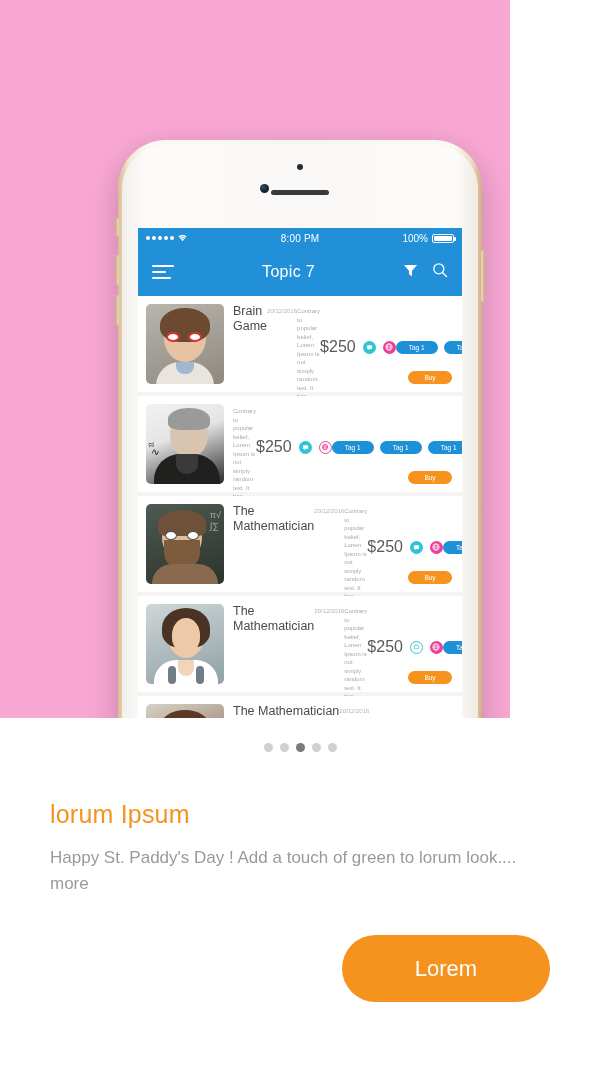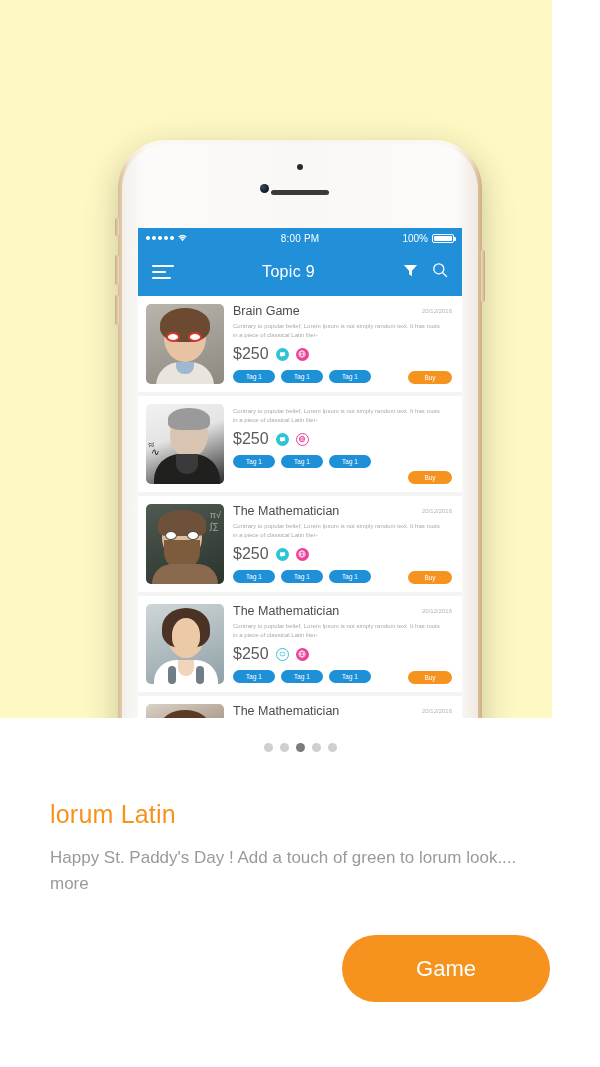--- a/index.html
+++ b/index.html
@@ -6,22 +6,22 @@
   html,body { width:600px; height:1067px; }
   body {
     font-family:"Liberation Sans", sans-serif;
     background:#ffffff;
     overflow:hidden;
     position:relative;
   }
 
   
   .hero {
-    position:absolute; left:0; top:0; width:552px; height:718px;
-    background:#fef9c3;
+    position:absolute; left:0; top:0; width:510px; height:718px;
+    background:#f9a8d4;
     overflow:hidden;
   }
 
   
   .phone {
     position:absolute; left:118px; top:140px;
     width:364px; height:640px;
     background:linear-gradient(90deg,#d8bc94 0%,#f3e6d2 3%,#fbf8f4 8%,#f7f5f2 50%,#fbf8f4 92%,#f0ddc4 97%,#cfae86 100%);
     border-radius:48px 48px 40px 40px;
     box-shadow:0 10px 34px rgba(0,0,0,0.22);
@@ -99,21 +99,21 @@
   }
   .card {
     background:#ffffff; margin:0 0 4px 0; padding:8px 10px 8px 8px;
     display:flex; gap:9px; height:96px; position:relative;
   }
   .thumb {
     width:78px; height:80px; border-radius:5px; flex:none;
     background-size:cover; background-position:center top;
     overflow:hidden; position:relative;
   }
-  .card-body { flex:1; min-width:0; display:flex; flex-direction:column; position:relative; }
+  .card-body { flex:1; min-width:0; display:flex; position:relative; }
   .card-top { display:flex; align-items:flex-start; }
   .card-title { font-size:12.5px; color:#4b4b4b; font-weight:400; flex:1; line-height:15px; }
   .card-date { font-size:6px; color:#b4b4b4; padding-top:4px; white-space:nowrap; }
   .card-desc { font-size:6px; color:#a9a9a9; line-height:8.5px; margin-top:3px; max-width:210px; }
   .price-row { display:flex; align-items:center; gap:7px; margin-top:6px; }
   .price { font-size:16px; color:#5a5a5a; }
   .pill-icon { width:13px; height:13px; border-radius:50%; display:flex; align-items:center; justify-content:center; }
   .ic-teal { background:#2ec4d6; }
   .ic-teal.outline { background:#fff; border:1.2px solid #2ec4d6; }
   .ic-pink { background:#ec3f96; }
@@ -204,21 +204,21 @@
             </span>
         </div>
       </div>
 
       <div class="navbar">
         <div class="hamburger">
           <i></i>
             <i></i>
             <i></i>
         </div>
-        <div class="nav-title">Topic 9</div>
+        <div class="nav-title">Topic 7</div>
         <div class="nav-icons">
           <span>
             <svg width="15" height="15" viewBox="0 0 16 16">
                 <path d="M1 2h14l-5.4 6.2V14l-3.2-2V8.2z" fill="#ffffff"></path>
               </svg>
           </span>
           <span>
             <svg width="16" height="16" viewBox="0 0 16 16">
                 <circle cx="6.8" cy="6.8" r="5" fill="none" stroke="#ffffff" stroke-width="1.3"></circle>
                 <line x1="10.5" y1="10.5" x2="14.5" y2="14.5" stroke="#ffffff" stroke-width="1.3" stroke-linecap="round"></line>
@@ -409,17 +409,17 @@
 <div class="panel">
 
   <div class="dots">
     <i></i>
     <i></i>
     <i class="active"></i>
     <i></i>
     <i></i>
   </div>
 
-  <div class="headline">lorum Latin</div>
+  <div class="headline">lorum Ipsum</div>
   <div class="subtext">Happy St. Paddy's Day ! Add a touch of green to lorum look.... more</div>
 
-  <button class="skip">Game</button>
+  <button class="skip">Lorem</button>
 </div>
 
 </body></html>

